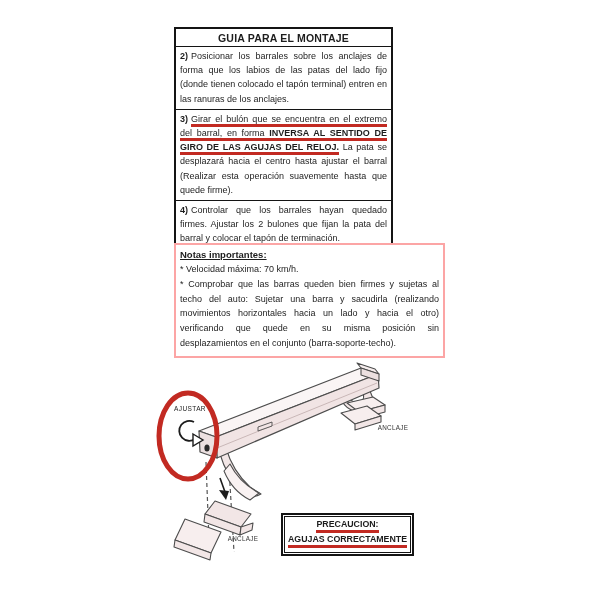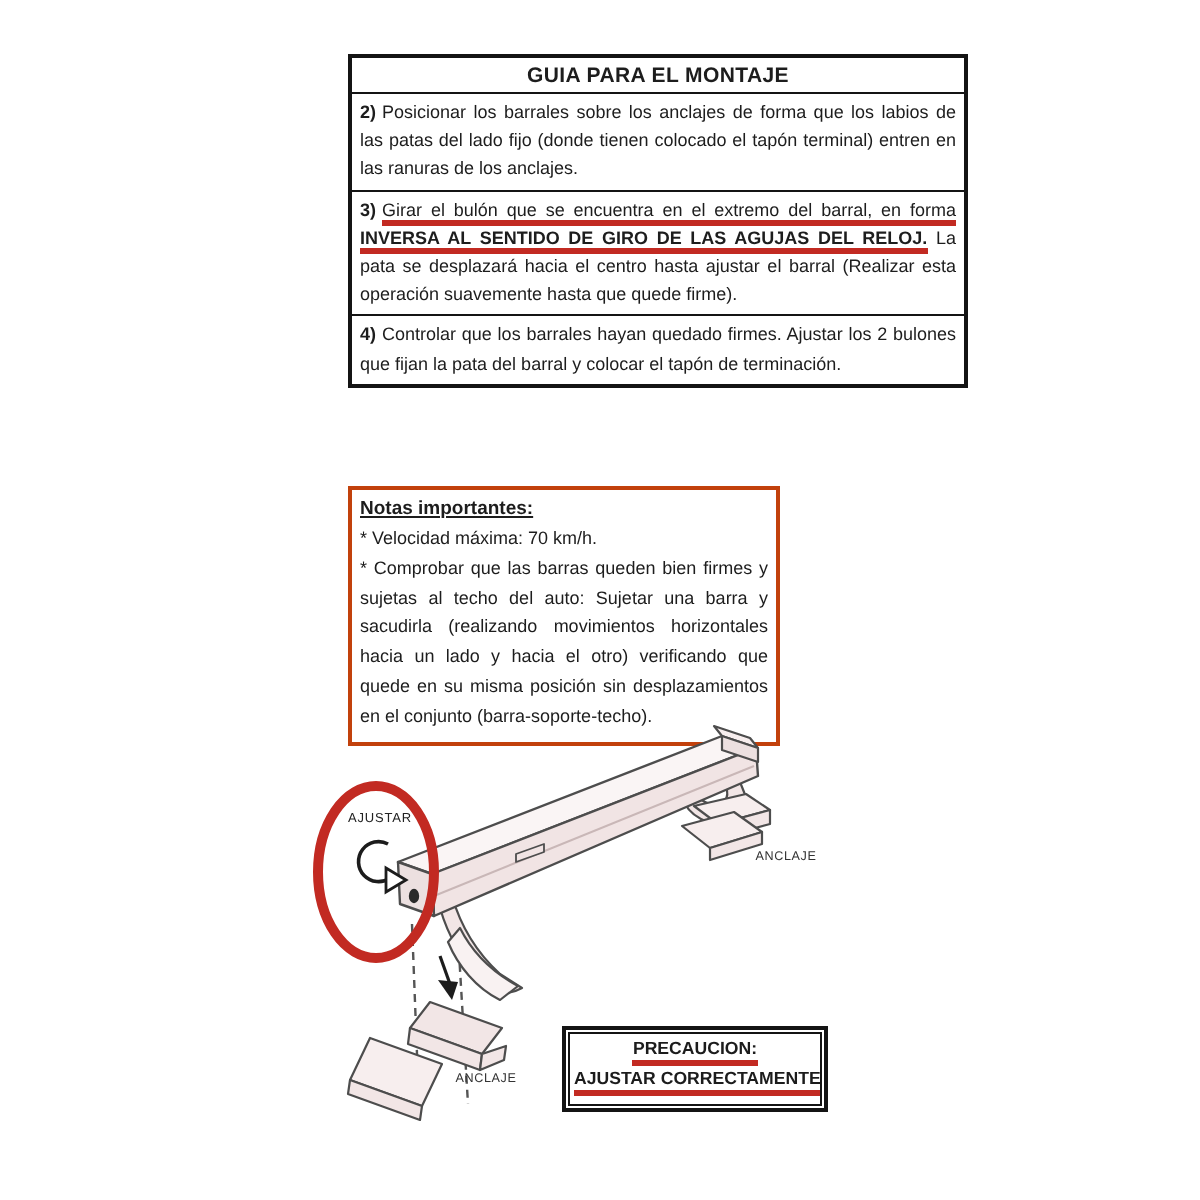--- a/index.html
+++ b/index.html
@@ -5,40 +5,40 @@
   html,body{margin:0;padding:0;}
   body{
     width:600px;height:600px;position:relative;background:#ffffff;
     font-family:"Liberation Sans", sans-serif;color:#1d1d1d;
     overflow:hidden;
   }
   .page{position:absolute;inset:0;background:#ffffff;}
 
   
   .guide-box{
-    position:absolute;left:174px;top:27px;width:310px;
+    position:absolute;left:174px;top:27px;width:219px;
     border:2px solid #141414;background:#fff;box-sizing:border-box;
   }
   .guide-title{
     font-weight:bold;font-size:10.5px;text-align:center;
     padding:3px 2px 2px 2px;letter-spacing:.2px;
   }
   .guide-step{
     border-top:1px solid #141414;
     font-size:9px;line-height:14.2px;text-align:justify;
     padding:2px 4px 3px 4px;
   }
   .num{font-weight:bold;margin-right:3px;}
   .bold{font-weight:bold;}
   .redline{border-bottom:3px solid #c22a22;padding-bottom:0px;}
 
   
   .notes-box{
-    position:absolute;left:174px;top:243px;width:216px;
-    border:2px solid #c2410c;background:#fff;box-sizing:border-box;
+    position:absolute;left:174px;top:243px;width:271px;
+    border:2px solid #fca5a5;background:#fff;box-sizing:border-box;
     padding:2px 4px 5px 4px;
   }
   .notes-title{
     font-weight:bold;font-size:9.5px;text-decoration:underline;
     line-height:15px;
   }
   .notes-item{font-size:9px;line-height:14.8px;text-align:justify;}
 
   
   .diagram-svg{position:absolute;left:150px;top:358px;}
@@ -140,17 +140,17 @@
     <ellipse cx="188" cy="436" rx="29" ry="43" fill="none" stroke="#c22a22" stroke-width="5"></ellipse>
 
     <text x="190" y="411" text-anchor="middle" font-size="6.5" letter-spacing="0.4" fill="#222">AJUSTAR</text>
     <text x="393" y="430" text-anchor="middle" font-size="6.3" letter-spacing="0.3" fill="#333">ANCLAJE</text>
     <text x="243" y="541" text-anchor="middle" font-size="6.3" letter-spacing="0.3" fill="#333">ANCLAJE</text>
   </svg>
 
   <div class="caution-outer">
     <div class="caution-inner">
       <div class="caution-title"><span>PRECAUCION:</span></div>
-      <div class="caution-line"><span>AJUSTAR CORRECTAMENTE</span></div>
+      <div class="caution-line"><span>AGUJAS CORRECTAMENTE</span></div>
     </div>
   </div>
 
 </div>
 
 </body></html>

